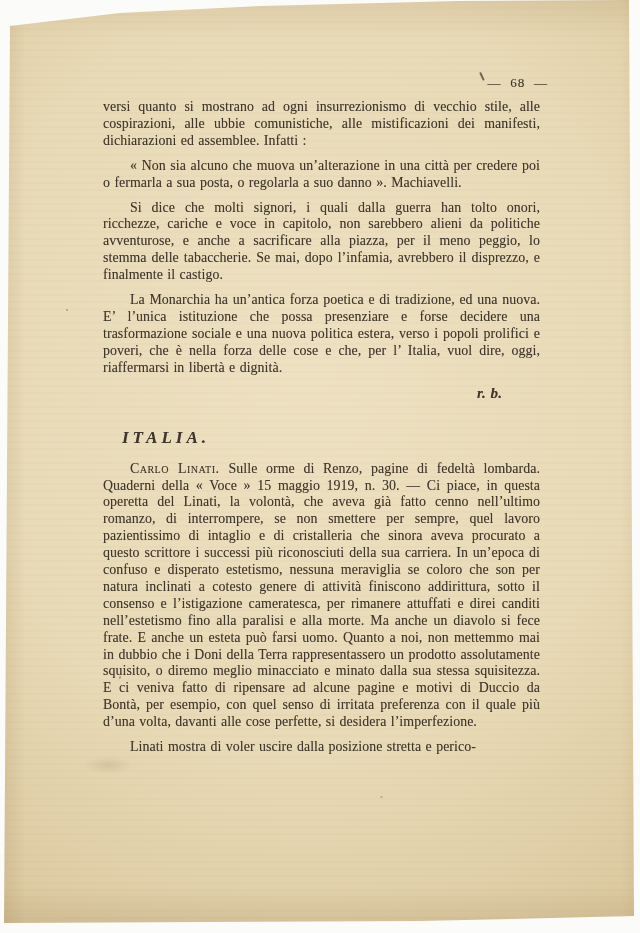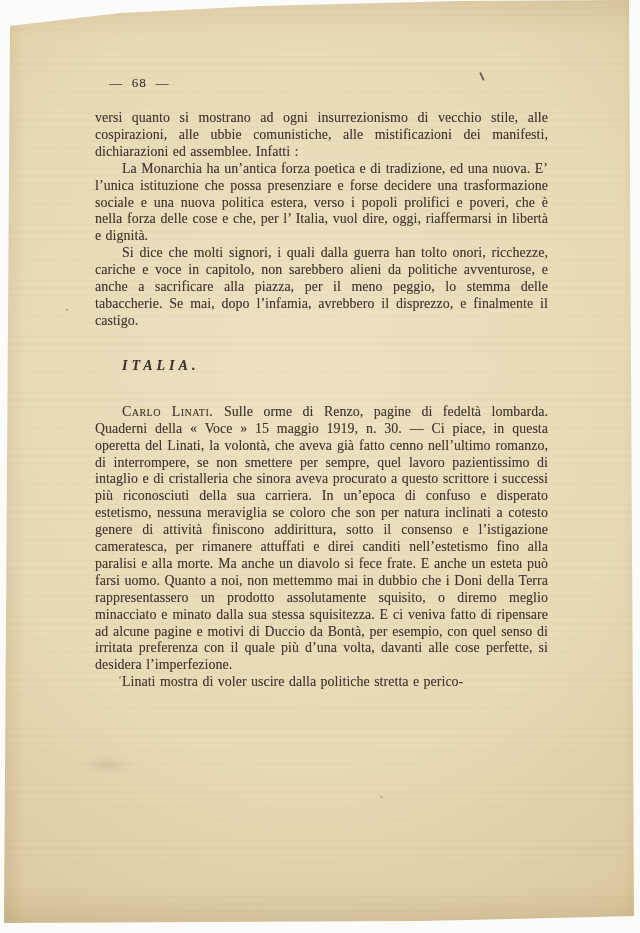--- a/index.html
+++ b/index.html
@@ -34,42 +34,42 @@
   }
   .text-block{
     position:absolute;left:95px;top:74px;width:453px;
     color:var(--ink);
     font-size:13.8px;line-height:16.9px;
     text-align:justify;
     word-spacing:.06em;letter-spacing:.1px;
     text-shadow:.2px .2px 0 rgba(62,53,43,.35);
   }
   .page-number{
-    text-align:left;text-indent:14px;
+    text-align:right;text-indent:14px;
     font-size:13px;line-height:17px;
     letter-spacing:1px;word-spacing:.35em;
-    margin:0 0 19px 0;
+    margin:0 0 7px 0;
   }
-  .para{margin:0;}
+  .para{margin:8px;}
   .indent{text-indent:27px;}
   .run{white-space:pre-wrap;}
   .r-normal{}
   .r-italic{}
   .r-bold{font-weight:normal;}
   .r-smallcaps{font-variant:small-caps;letter-spacing:.5px;}
   .signature{
     margin:4px 0 0 0;
     text-align:right;padding-right:46px;
     font-weight:bold;font-style:italic;
     font-size:15px;line-height:17px;
   }
   .section-heading{
-    margin:27px 0 29px 0;
+    margin:27px 0 14px 0;
     padding-left:27px;
-    font-size:14px;line-height:18px;
+    font-size:17px;line-height:18px;
     font-weight:bold;font-style:italic;
     letter-spacing:4px;
     text-align:left;
   }
   
   .stray-mark{
     position:absolute;left:481px;top:72px;
     width:1.5px;height:9px;border-radius:1px;
     background:rgba(75,62,45,.75);
     transform:rotate(-25deg);
@@ -91,23 +91,25 @@
     <div class="stray-mark"></div>
     <div class="speck speck-1"></div>
     <div class="speck speck-2"></div>
     <div class="speck speck-3"></div>
     <div class="smudge"></div>
 
     <div class="text-block">
       <div class="page-number">— 68 —</div>
 
       <p class="para"><span class="run r-normal">versi quanto si mostrano ad ogni insurrezionismo di vecchio stile, alle cospirazioni, alle ubbie comunistiche, alle mistificazioni dei manifesti, dichiarazioni ed assemblee. Infatti :</span></p>
+      <p class="para indent"><span class="run r-normal">« Non sia alcuno che muova un’alterazione in una città per credere poi o fermarla a sua posta, o regolarla a suo danno ». Machiavelli.</span></p>
+      <p class="para indent"><span class="run r-normal">Si dice che molti signori, i quali dalla guerra han tolto onori, ricchezze, cariche e voce in capitolo, non sarebbero alieni da politiche avventurose, e anche a sacrificare alla piazza, per il meno peggio, lo stemma delle tabaccherie. Se mai, dopo l’infamia, avrebbero il disprezzo, e finalmente il castigo.</span></p>
       <p class="para indent"><span class="run r-normal">La Monarchia ha un’antica forza poetica e di tradizione, ed una nuova. E’ l’unica istituzione che possa presenziare e forse decidere una trasformazione sociale e una nuova politica estera, verso i popoli prolifici e poveri, che è nella forza delle cose e che, per l’ Italia, vuol dire, oggi, riaffermarsi in libertà e dignità.</span></p>
-      <p class="para indent"><span class="run r-normal">Si dice che molti signori, i quali dalla guerra han tolto onori, ricchezze, cariche e voce in capitolo, non sarebbero alieni da politiche avventurose, e anche a sacrificare alla piazza, per il meno peggio, lo stemma delle tabaccherie. Se mai, dopo l’infamia, avrebbero il disprezzo, e finalmente il castigo.</span></p>
 
+      <div class="signature">r. b.</div>
 
       <h2 class="section-heading">ITALIA.</h2>
 
       <p class="para indent"><span class="run r-smallcaps">Carlo Linati. </span><span class="run r-bold">Sulle orme di Renzo, pagine di fedeltà lombarda. </span><span class="run r-italic">Quaderni della « Voce » 15 maggio 1919, n. 30.</span><span class="run r-normal"> — Ci piace, in questa operetta del Linati, la volontà, che aveva già fatto cenno nell’ultimo romanzo, di interrompere, se non smettere per sempre, quel lavoro pazientissimo di intaglio e di cristalleria che sinora aveva procurato a questo scrittore i successi più riconosciuti della sua carriera. In un’epoca di confuso e disperato estetismo, nessuna meraviglia se coloro che son per natura inclinati a cotesto genere di attività finiscono addirittura, sotto il consenso e l’istigazione cameratesca, per rimanere attuffati e direi canditi nell’estetismo fino alla paralisi e alla morte. Ma anche un diavolo si fece frate. E anche un esteta può farsi uomo. Quanto a noi, non mettemmo mai in dubbio che i </span><span class="run r-italic">Doni della Terra</span><span class="run r-normal"> rappresentassero un prodotto assolutamente squisito, o diremo meglio minacciato e minato dalla sua stessa squisitezza. E ci veniva fatto di ripensare ad alcune pagine e motivi di </span><span class="run r-italic">Duccio da Bontà</span><span class="run r-normal">, per esempio, con quel senso di irritata preferenza con il quale più d’una volta, davanti alle cose perfette, si desidera l’imperfezione.</span></p>
-      <p class="para indent"><span class="run r-normal">Linati mostra di voler uscire dalla politiche stretta e perico-</span></p>
+      <p class="para indent"><span class="run r-normal">Linati mostra di voler uscire dalla posizione stretta e perico-</span></p>
     </div>
   </div>
 </div>
 
 </body></html>

